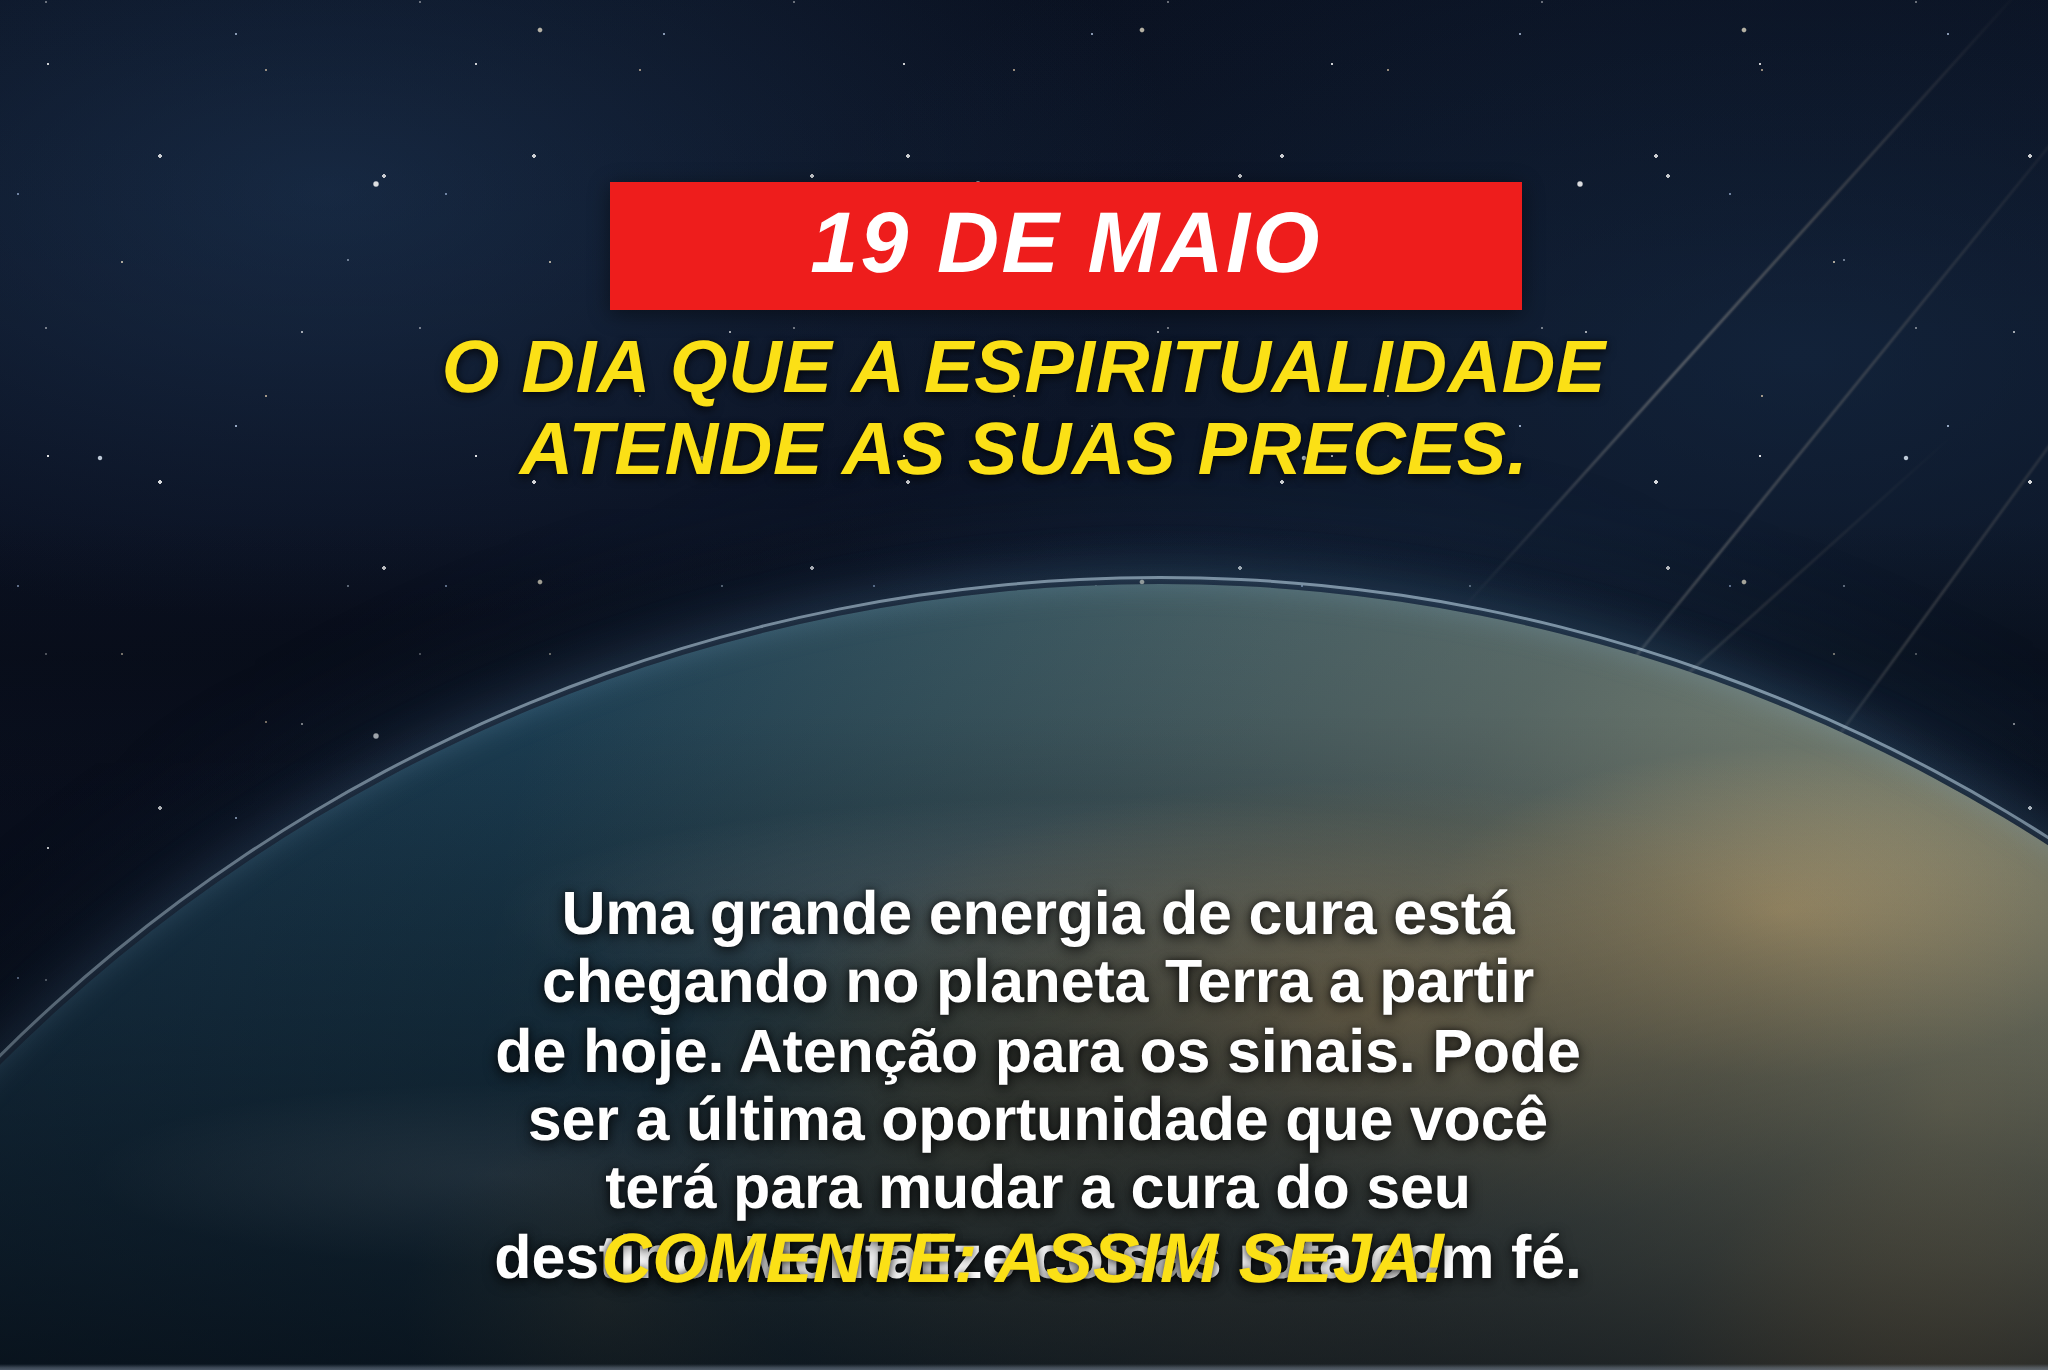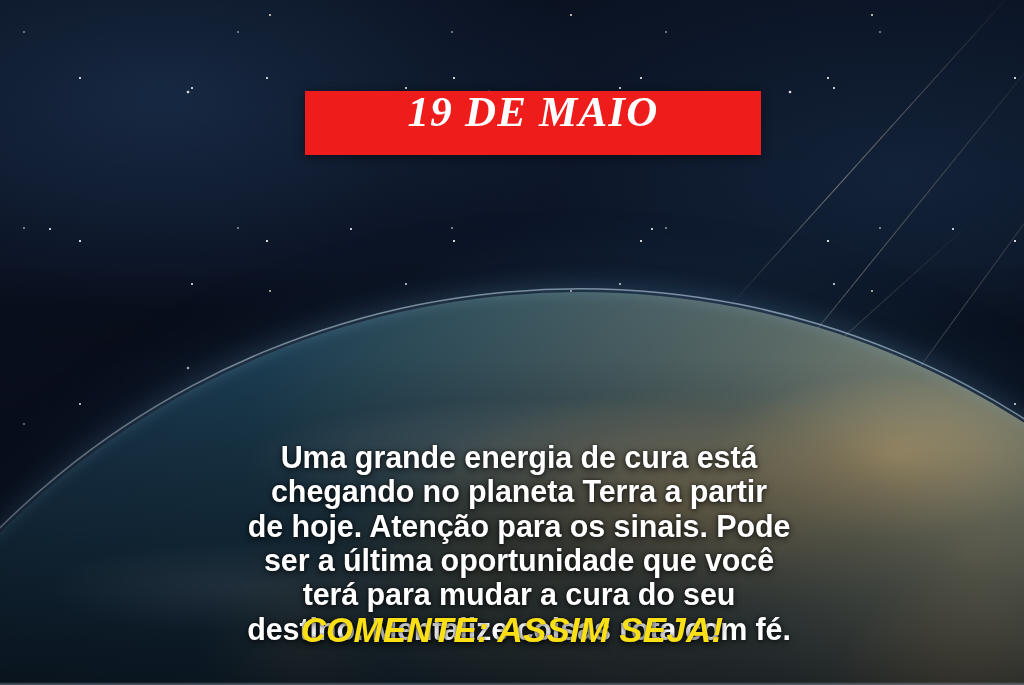--- a/index.html
+++ b/index.html
@@ -183,23 +183,23 @@
   }
 
   .date-banner {
     position: absolute;
     left: 305px;
     top: 91px;
     width: 456px;
     height: 64px;
     background: #ee1d1c;
     display: flex;
+    align-items: center;
     justify-content: center;
     box-shadow: 0 2px 10px rgba(0,0,0,0.45);
-    font-family: Liberation Serif, serif;
   }
   .date-banner-text {
     color: #ffffff;
     font-size: 43px;
     font-weight: 900;
     font-style: italic;
     letter-spacing: 1.2px;
     line-height: 1;
     white-space: nowrap;
     transform: translateY(-1px);
@@ -277,20 +277,24 @@
   </div>
 
   <div class="vignette"></div>
 
   <div class="content">
 
     <div class="date-banner">
       <span class="date-banner-text">19 DE MAIO</span>
     </div>
 
+    <div class="headline">
+      <span class="hl-line">O DIA QUE A ESPIRITUALIDADE</span>
+      <span class="hl-line">ATENDE AS SUAS PRECES.</span>
+    </div>
 
     <div class="body-copy">
       <span class="bc-line">Uma grande energia de cura está</span>
       <span class="bc-line">chegando no planeta Terra a partir</span>
       <span class="bc-line">de hoje. Atenção para os sinais. Pode</span>
       <span class="bc-line">ser a última oportunidade que você</span>
       <span class="bc-line">terá para mudar a cura do seu</span>
       <span class="bc-line">destino. Mentalize coisas rota com fé.</span>
     </div>
 

